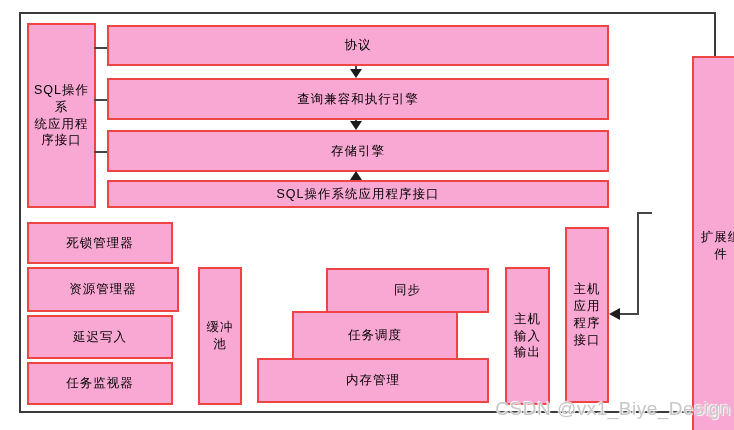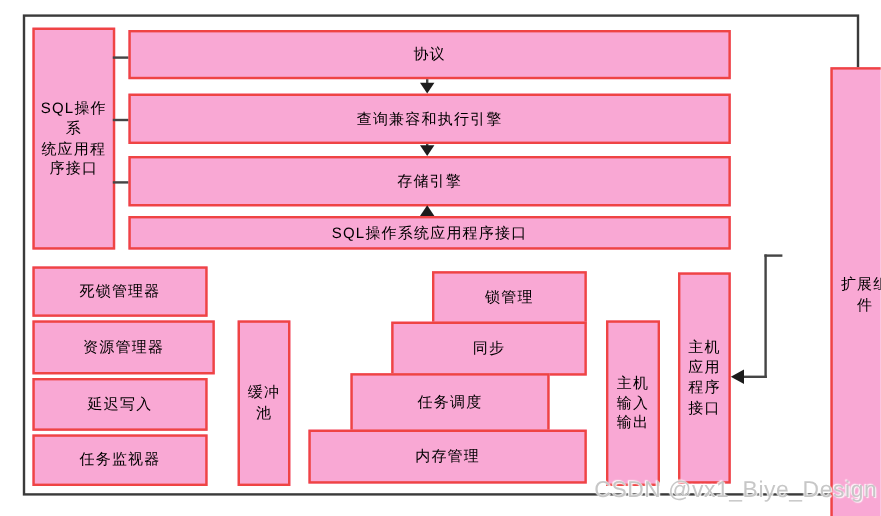--- a/index.html
+++ b/index.html
@@ -77,23 +77,20 @@
   </div>
   <div class="box" style="left:27px;top:362px;width:146px;height:43px;">
     <span>任务监视器</span>
   </div>
 
   <div class="box" style="left:198px;top:267px;width:44px;height:138px;">
     <span>缓冲
 池</span>
   </div>
 
-  <div class="box" style="left:360px;top:226px;width:129px;height:44px;">
-    <span>锁管理</span>
-  </div>
   <div class="box" style="left:326px;top:268px;width:163px;height:45px;">
     <span>同步</span>
   </div>
   <div class="box" style="left:292px;top:311px;width:166px;height:49px;">
     <span>任务调度</span>
   </div>
   <div class="box" style="left:257px;top:358px;width:232px;height:45px;">
     <span>内存管理</span>
   </div>
 

